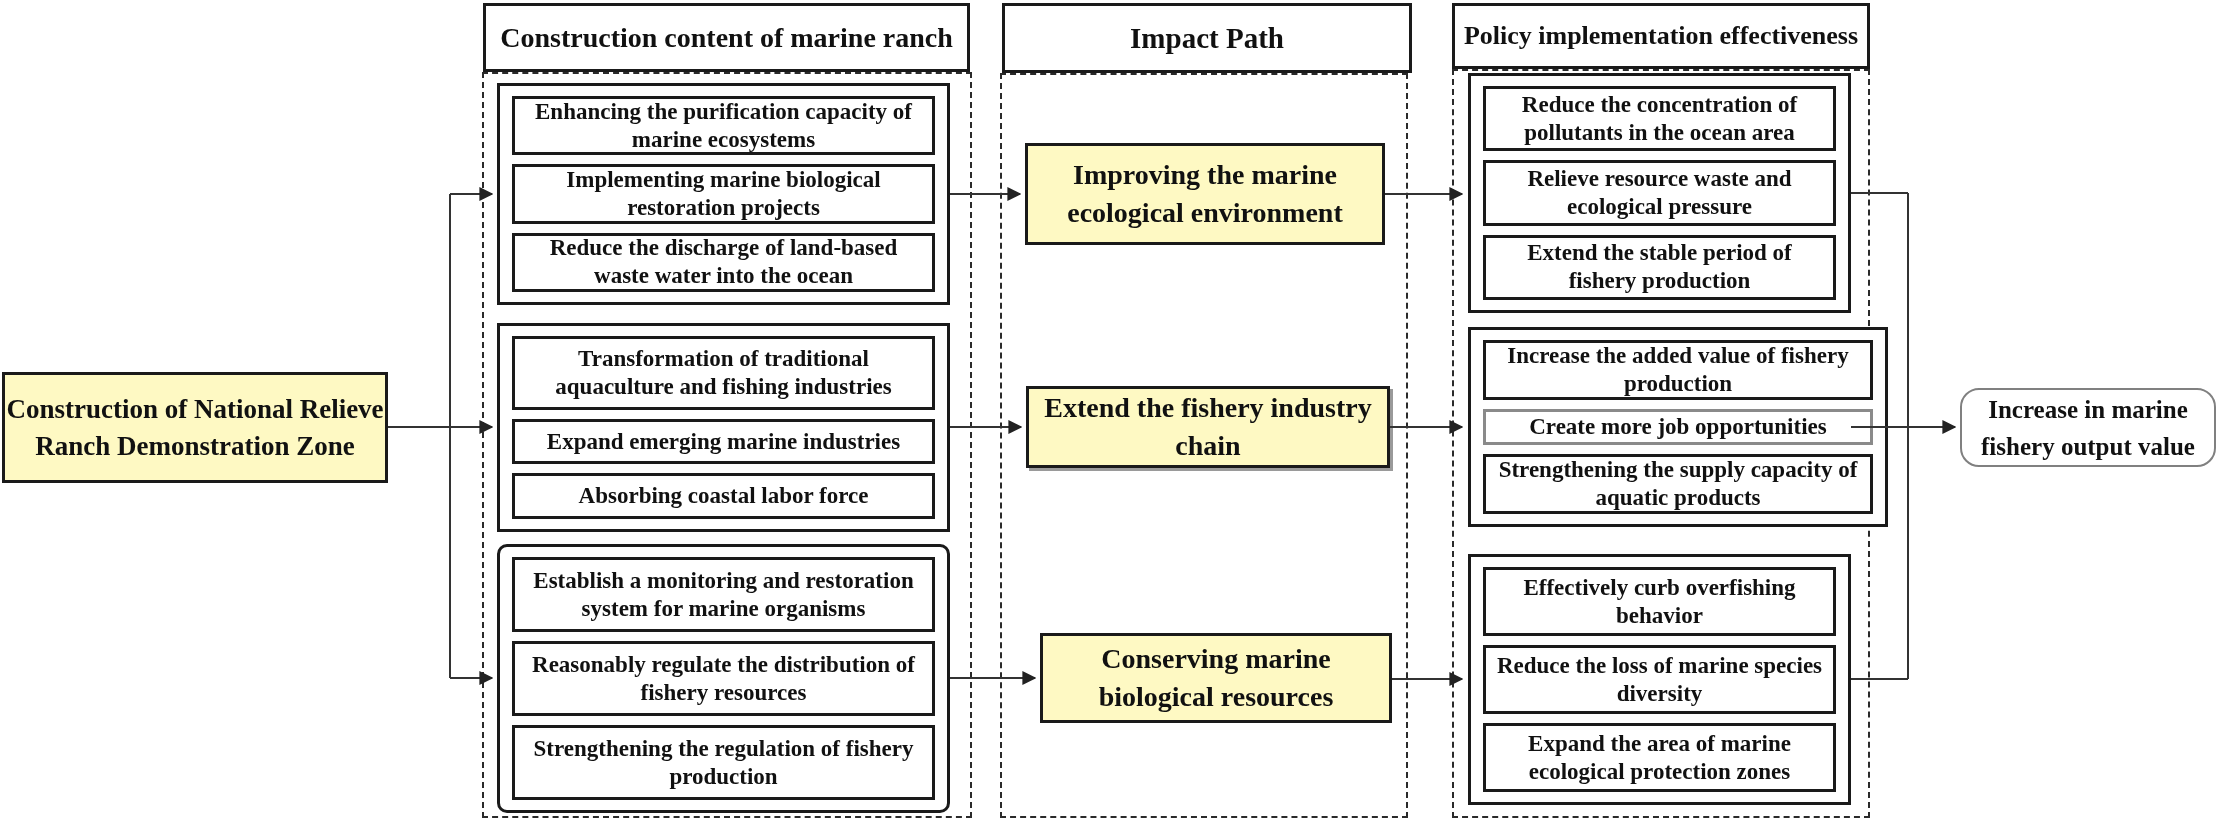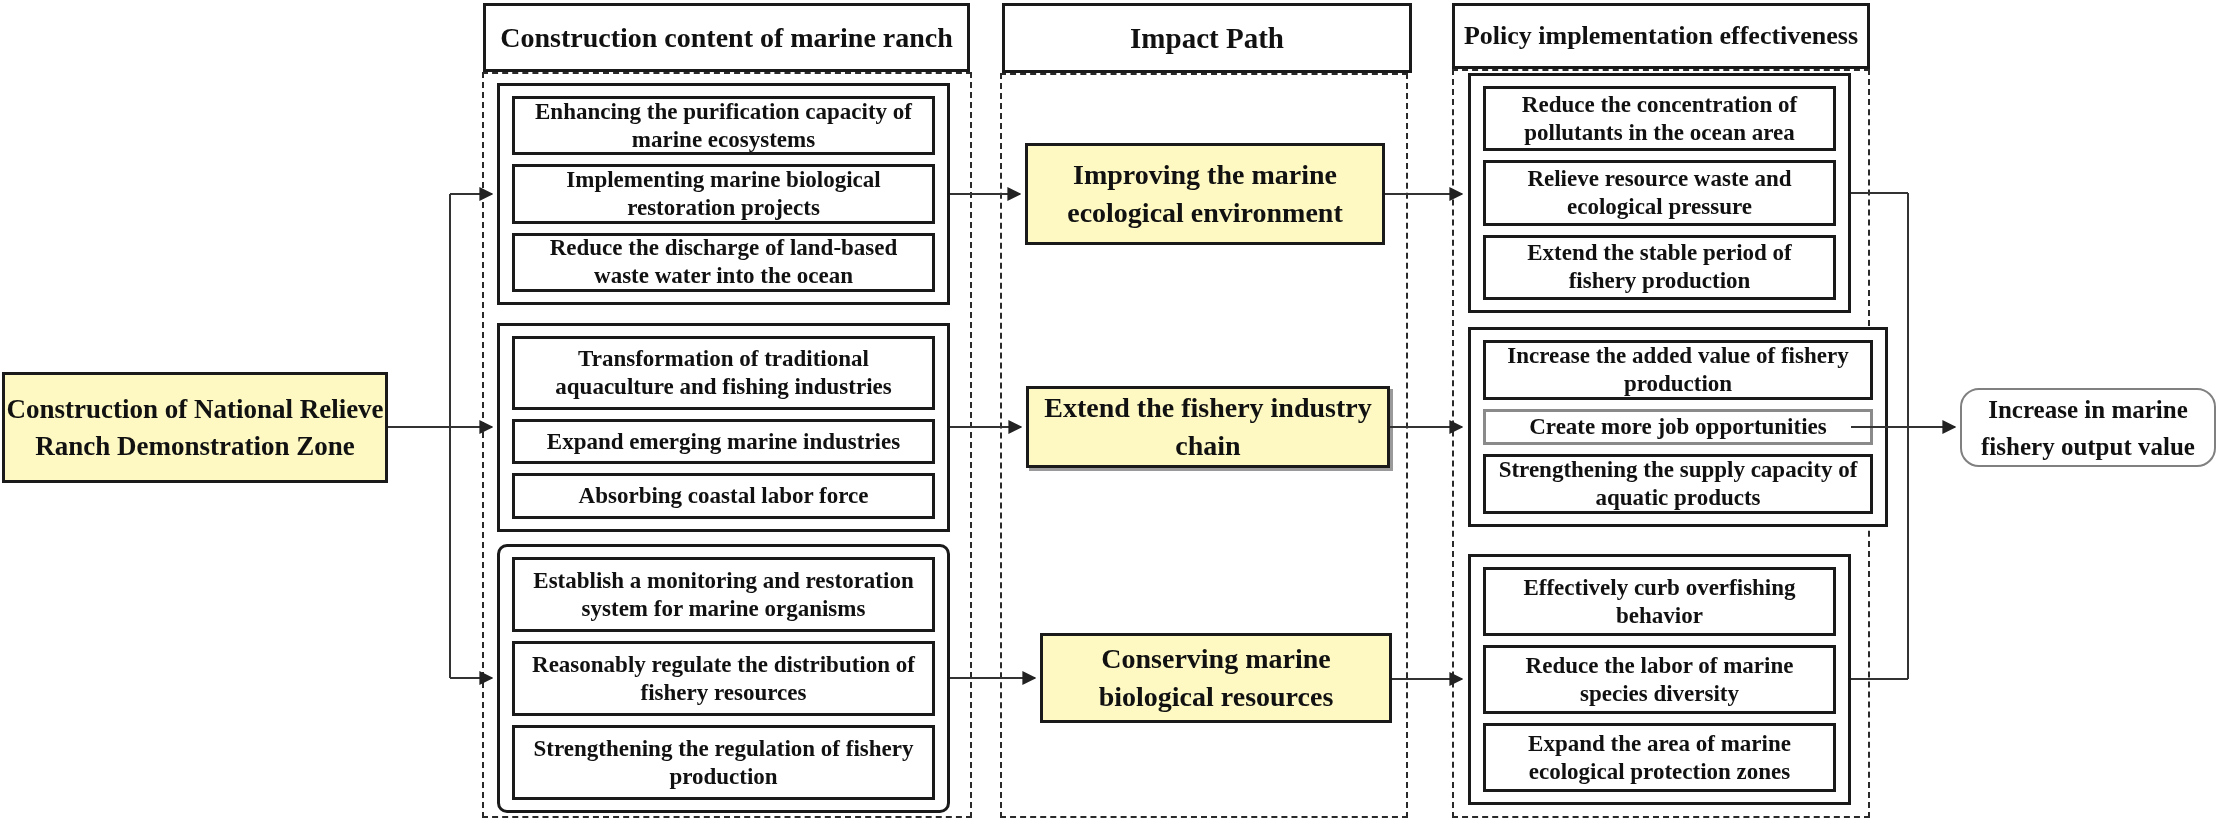--- a/index.html
+++ b/index.html
@@ -148,21 +148,21 @@
     </div>
 
     <div class="abs group" style="left:14px; top:256px; width:420px; height:200px;">
       <div class="item">Increase the added value of fishery production</div>
       <div class="item gray-border">Create more job opportunities</div>
       <div class="item">Strengthening the supply capacity of aquatic products</div>
     </div>
 
     <div class="abs group" style="left:14px; top:483px; width:383px; height:251px;">
       <div class="item">Effectively curb overfishing behavior</div>
-      <div class="item">Reduce the labor of marine species diversity</div>
+      <div class="item">Reduce the loss of marine species diversity</div>
       <div class="item">Expand the area of marine ecological protection zones</div>
     </div>
   </div>
 
   <div class="abs outcome fs-outcome" style="left:1960px; top:388px; width:256px; height:79px;border-radius:19px;">Increase in marine fishery output value</div>
 
   <svg id="connector-layer" viewBox="0 0 2222 825" xmlns="http://www.w3.org/2000/svg">
     <defs>
       <marker id="ah" viewBox="0 0 10 10" refX="9" refY="5" markerWidth="7" markerHeight="7" orient="auto-start-reverse">
         <path d="M0,0 L10,5 L0,10 z" fill="#222222"></path>

